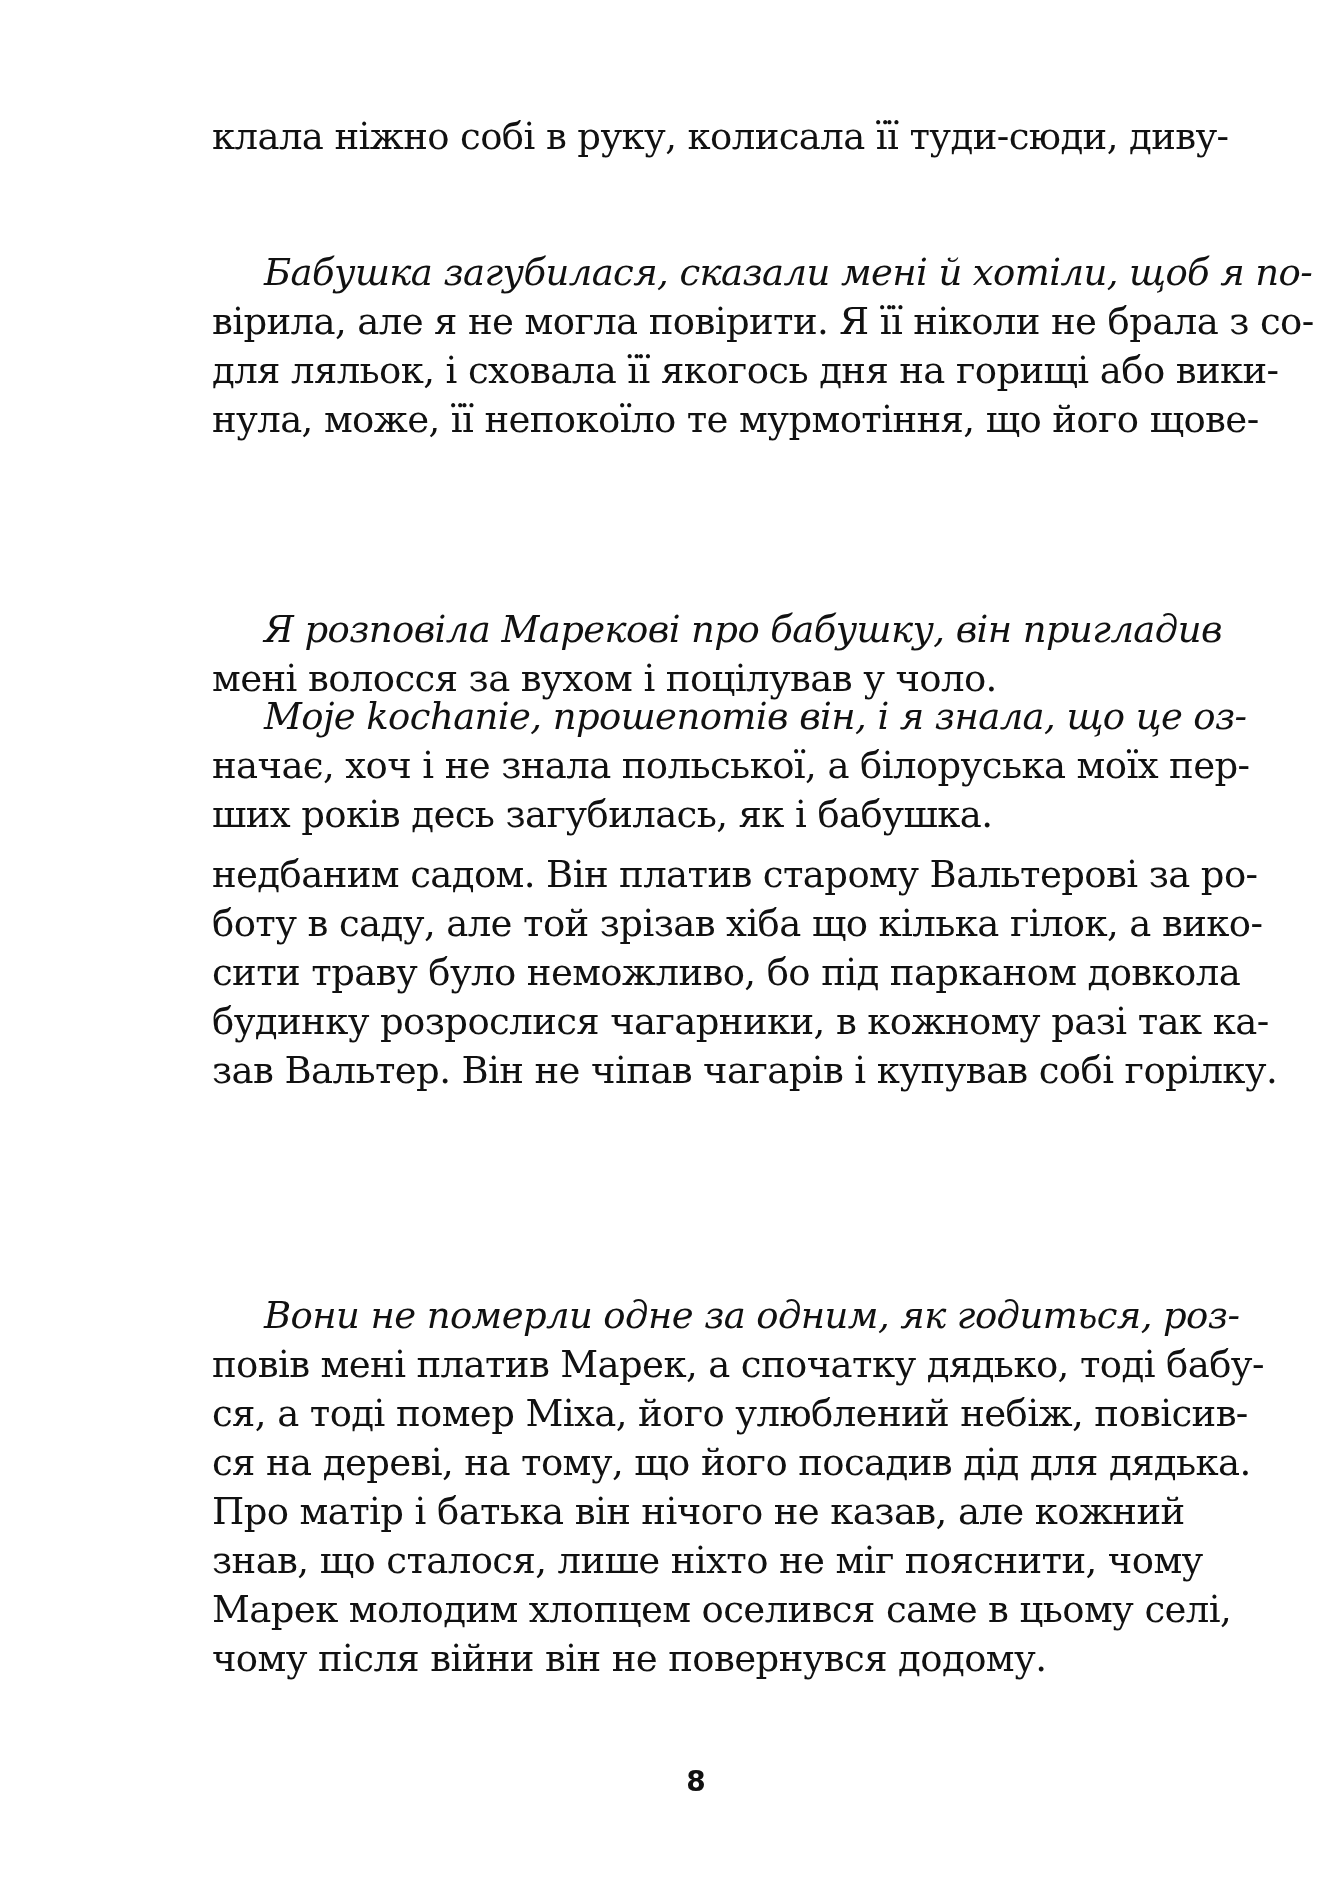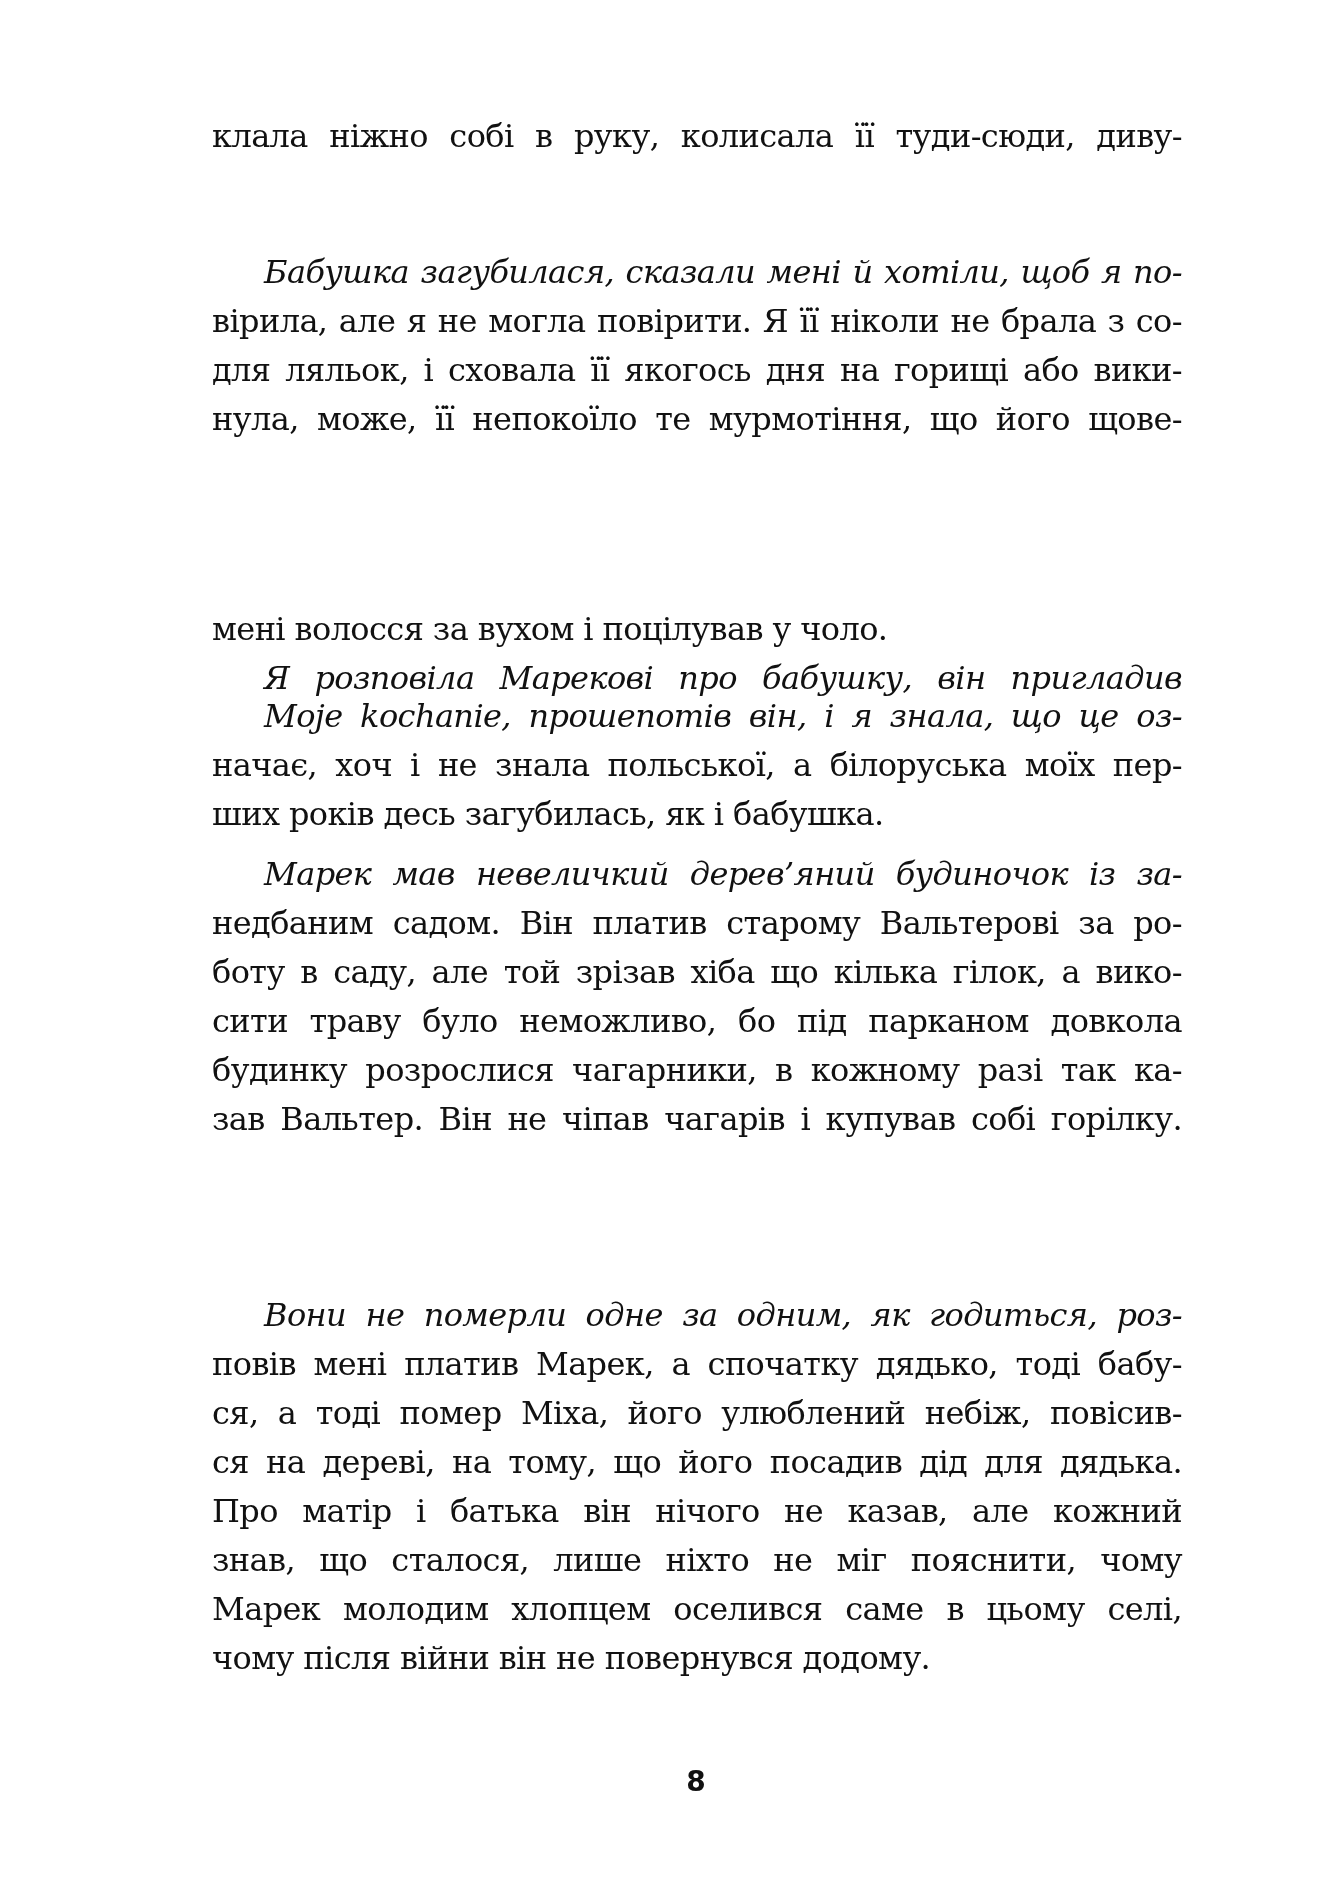--- a/index.html
+++ b/index.html
@@ -1,21 +1,21 @@
 <!DOCTYPE html>
 <html><head>
 <meta charset="utf-8">
 <style>
   html, body { margin: 0; padding: 0; background: #ffffff; }
   body { width: 1318px; height: 1897px; position: relative; overflow: hidden; }
   .page { position: absolute; left: 0; top: 0; width: 1318px; height: 1897px; background: #ffffff; }
   .text-block {
     position: absolute; left: 212px; width: 970px;
     font-family: "DejaVu Serif", serif;
-    font-size: 32px; color: #111111;
+    font-size: 37px; color: #111111;
     letter-spacing: -0.6px;
   }
   .line {
     display: block; height: 49px; line-height: 49px;
     text-align: justify; text-align-last: justify;
     white-space: nowrap; overflow: visible;
   }
   .line.last { text-align-last: left; }
   .line.indent { padding-left: 52px; font-style: italic; }
   .page-number {
@@ -35,32 +35,31 @@
   </div>
 
   <div class="text-block" style="top:248px">
     <span class="line indent">Бабушка загубилася, сказали мені й хотіли, щоб я по-</span>
     <span class="line">вірила, але я не могла повірити. Я її ніколи не брала з со-</span>
     <span class="line">для ляльок, і сховала її якогось дня на горищі або вики-</span>
     <span class="line">нула, може, її непокоїло те мурмотіння, що його щове-</span>
   </div>
 
   <div class="text-block" style="top:605px">
+    <span class="line indent">Я розповіла Марекові про бабушку, він пригладив</span>
     <span class="line last">мені волосся за вухом і поцілував у чоло.</span>
-    <span class="line indent">Я розповіла Марекові про бабушку, він пригладив</span>
   </div>
 
   <div class="text-block" style="top:692px">
     <span class="line indent">Moje kochanie, прошепотів він, і я знала, що це оз-</span>
     <span class="line">начає, хоч і не знала польської, а білоруська моїх пер-</span>
     <span class="line last">ших років десь загубилась, як і бабушка.</span>
   </div>
 
   <div class="text-block" style="top:850px">
-    <span class="line indent">Марек мав невеличкий дерев’яний будиночок із за-</span>
     <span class="line">недбаним садом. Він платив старому Вальтерові за ро-</span>
     <span class="line">боту в саду, але той зрізав хіба що кілька гілок, а вико-</span>
     <span class="line">сити траву було неможливо, бо під парканом довкола</span>
     <span class="line">будинку розрослися чагарники, в кожному разі так ка-</span>
     <span class="line">зав Вальтер. Він не чіпав чагарів і купував собі горілку.</span>
   </div>
 
 
   <div class="text-block" style="top:1291px">
     <span class="line indent">Вони не померли одне за одним, як годиться, роз-</span>

